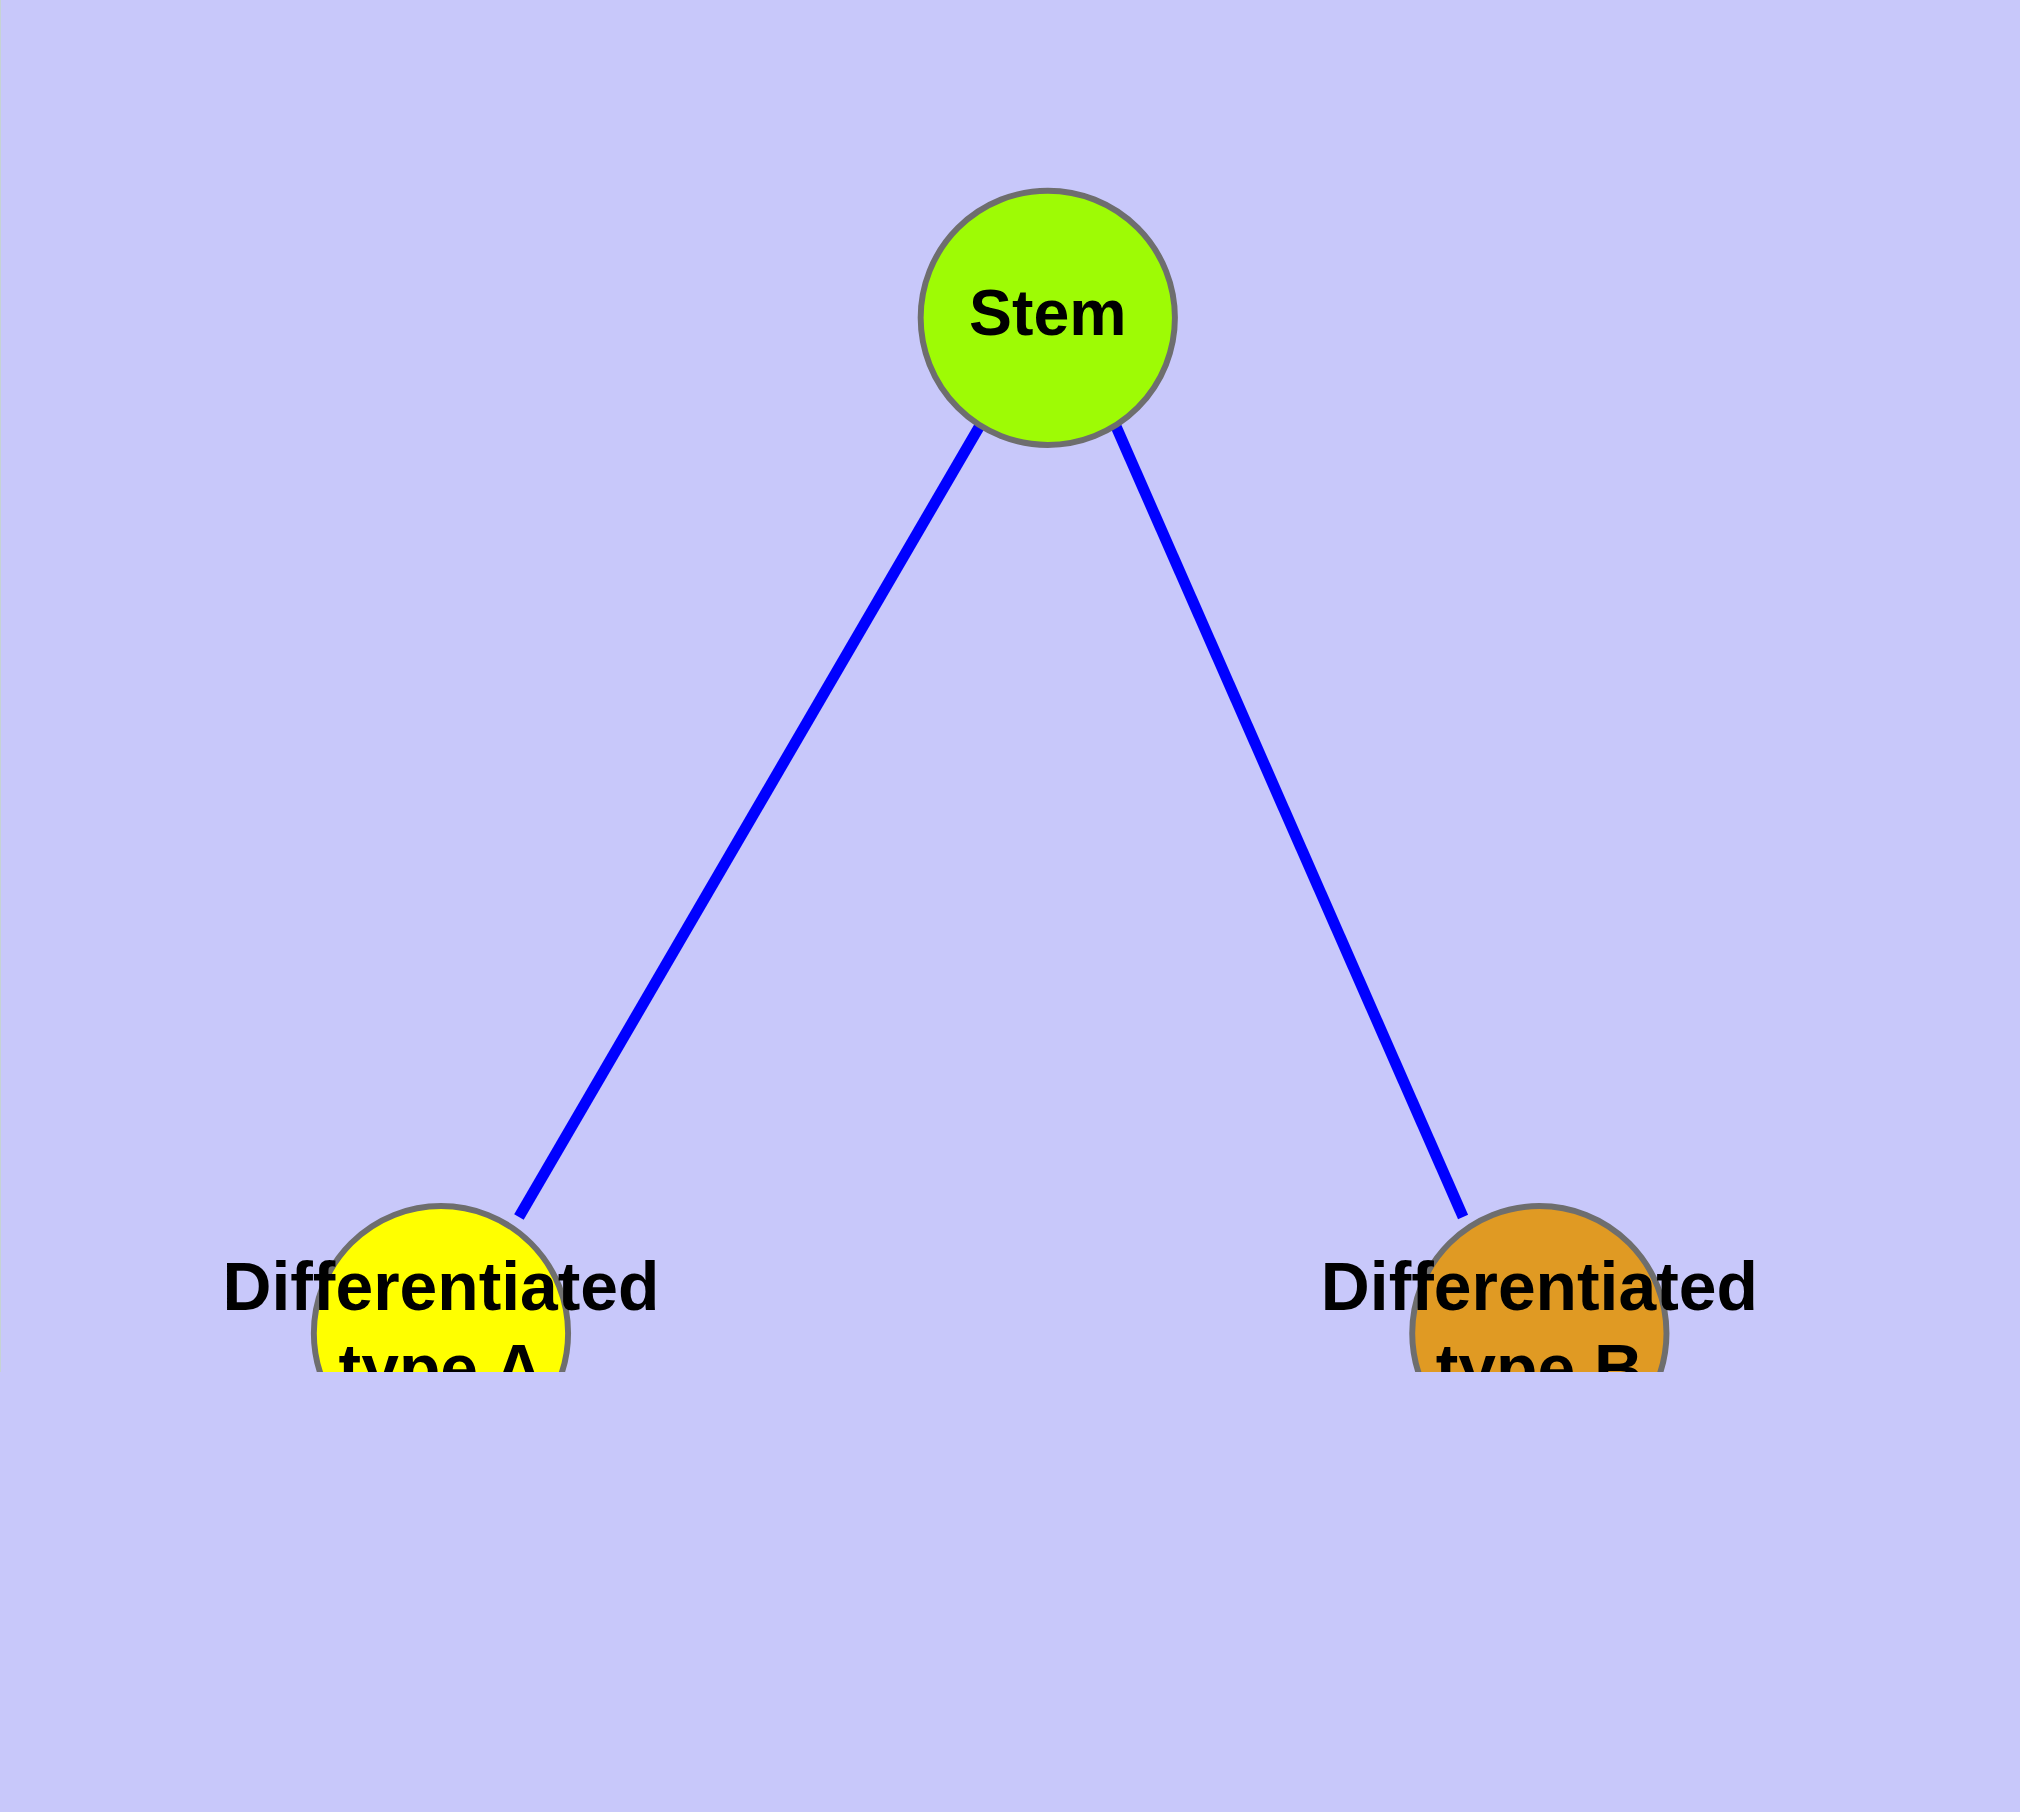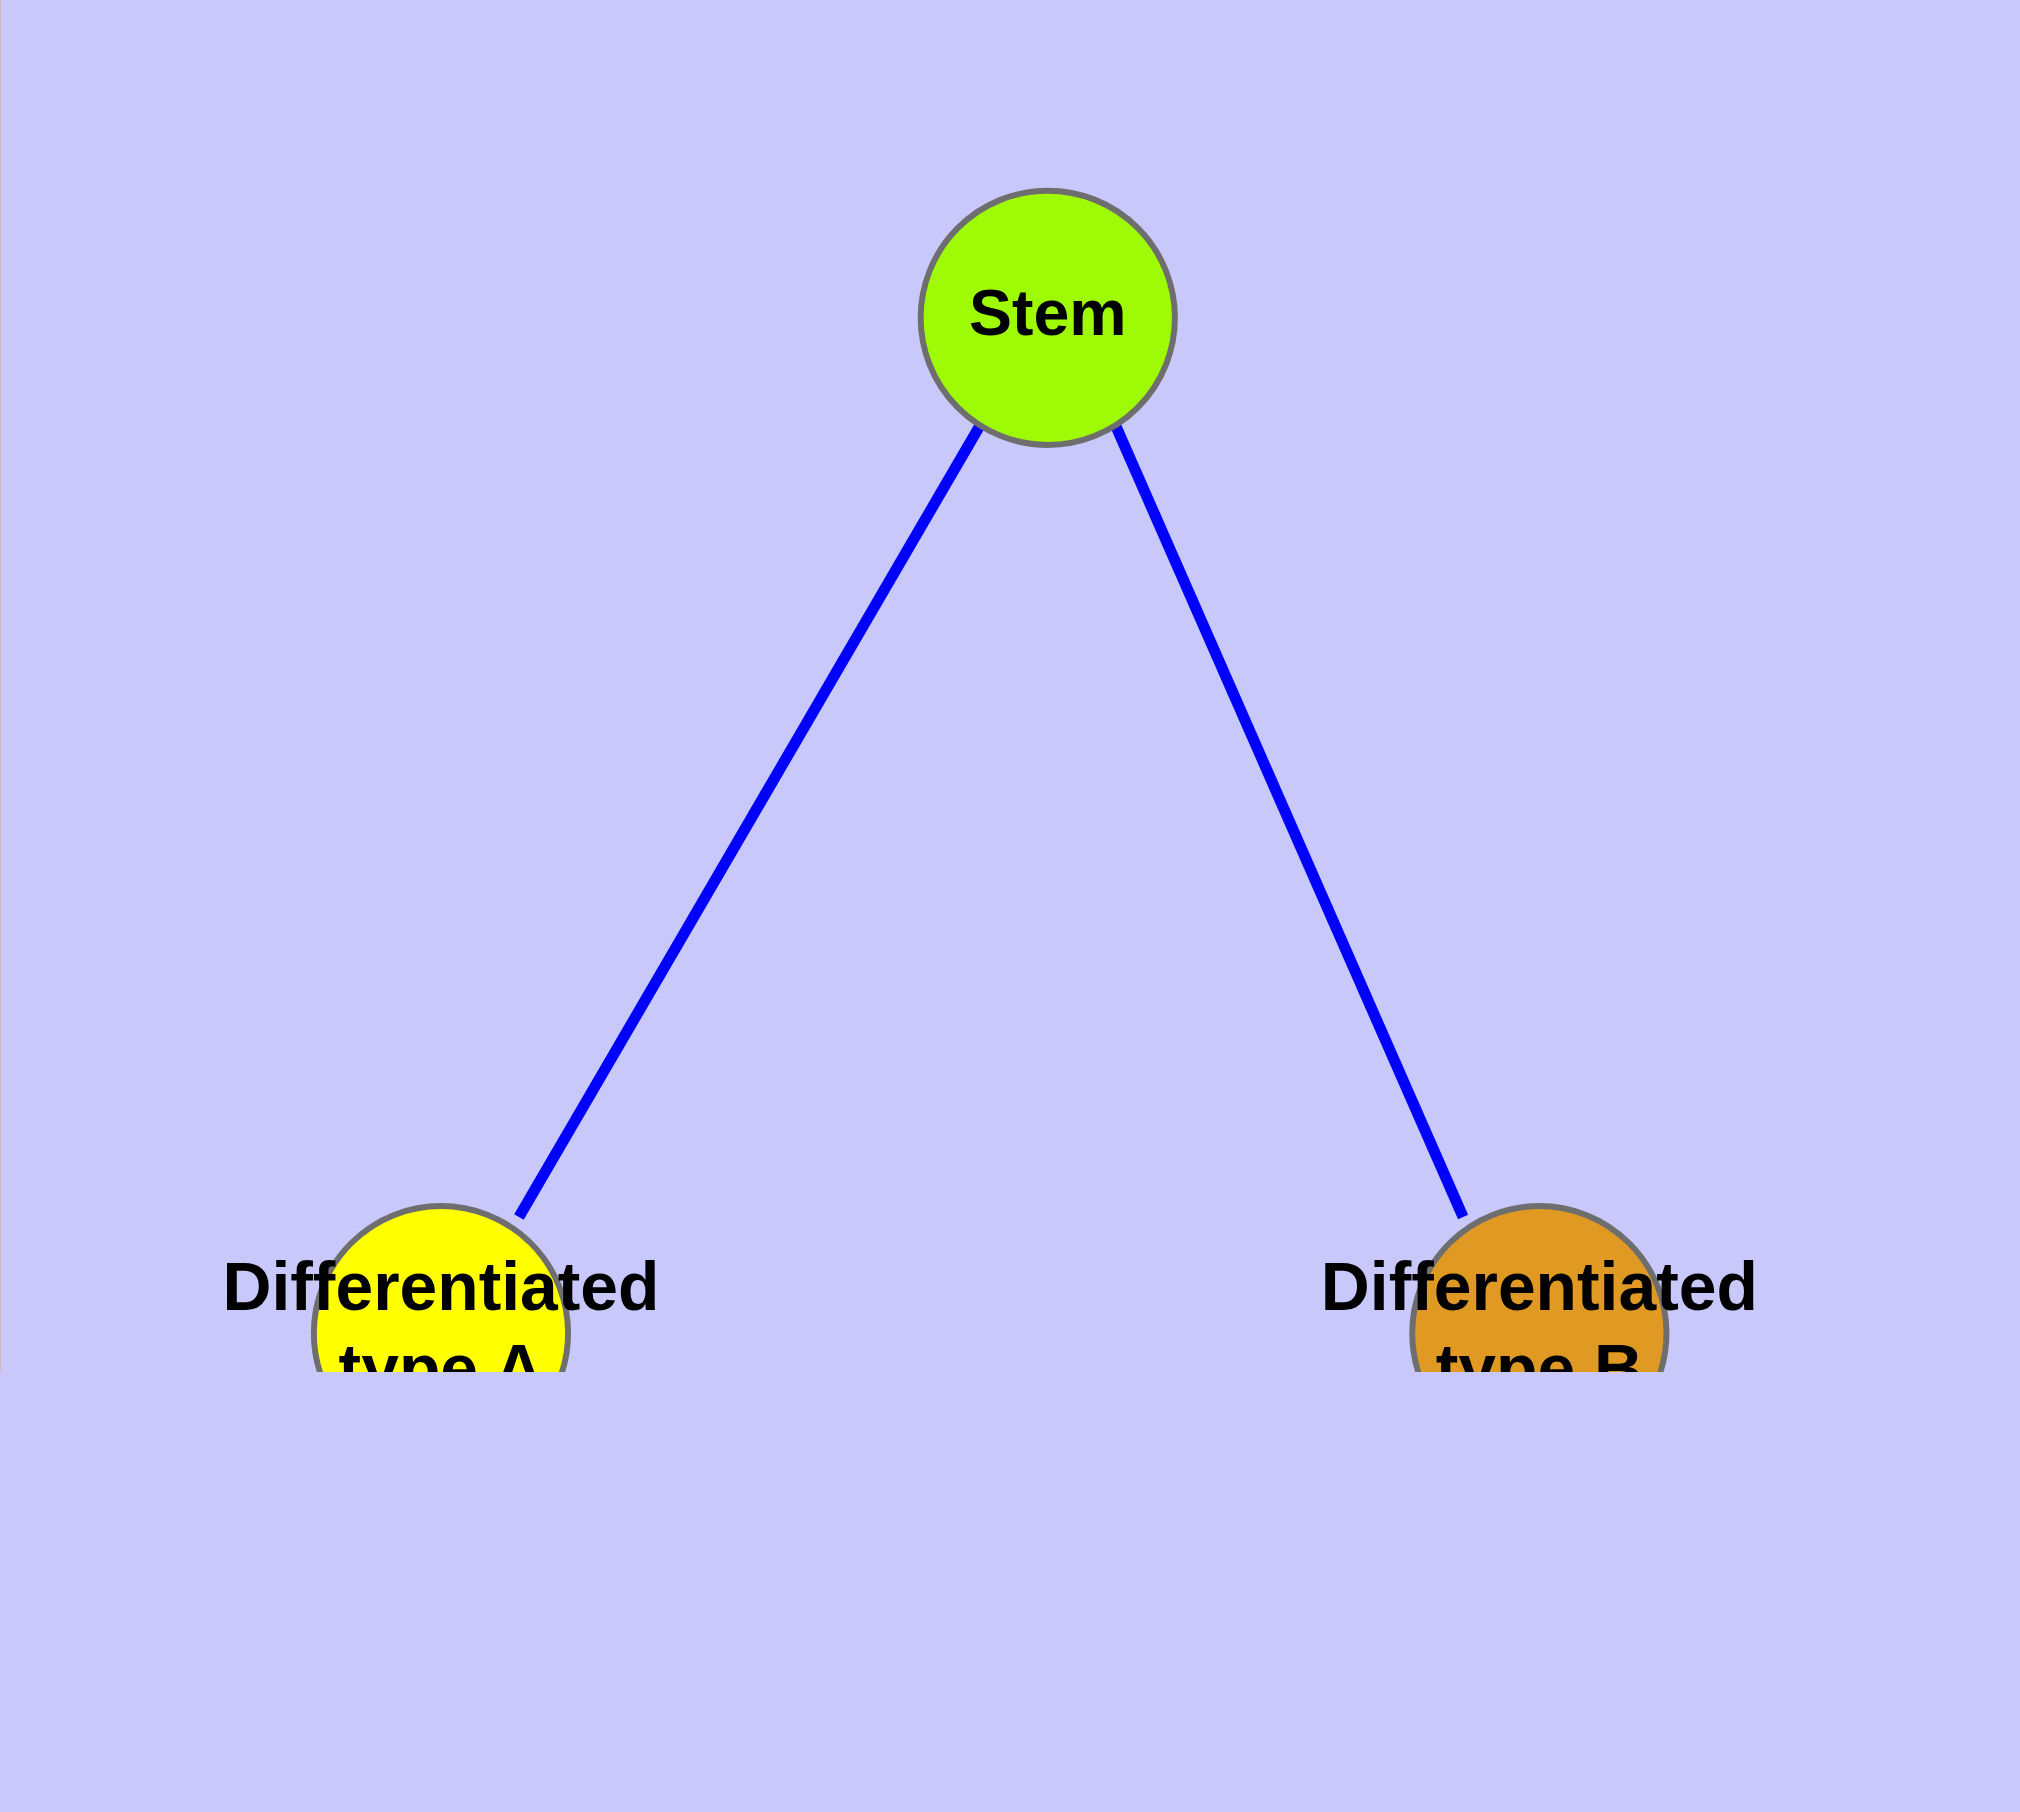--- a/index.html
+++ b/index.html
@@ -35,21 +35,21 @@
     stroke: #6e6e6e;
   }
   .graph-edge {
     stroke: #0000ff;
     stroke-linecap: butt;
   }
 </style>
 </head>
 <body>
 
-<div id="stage" style="width: 2021px; height: 1372px; background: #f97316;">
+<div id="stage" style="width: 2021px; height: 1372px; background: #bef264;">
 
   <svg id="graph-svg" viewBox="0 0 2384 2138" xmlns="http://www.w3.org/2000/svg" style="width: 2021px; height: 1812px;">
 
     <rect x="0" y="0" width="2384" height="2138" fill="#c8c8fa"></rect>
 
     <g>
       <line class="graph-edge" x1="1156" y1="502" x2="612" y2="1436" stroke="#0000ff" stroke-width="13"></line>
       <line class="graph-edge" x1="1316" y1="502" x2="1726" y2="1436" stroke="#0000ff" stroke-width="13"></line>
     </g>
 

